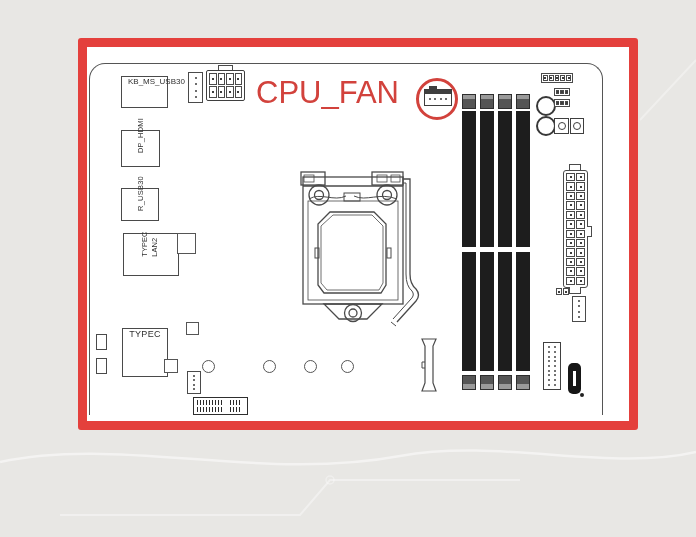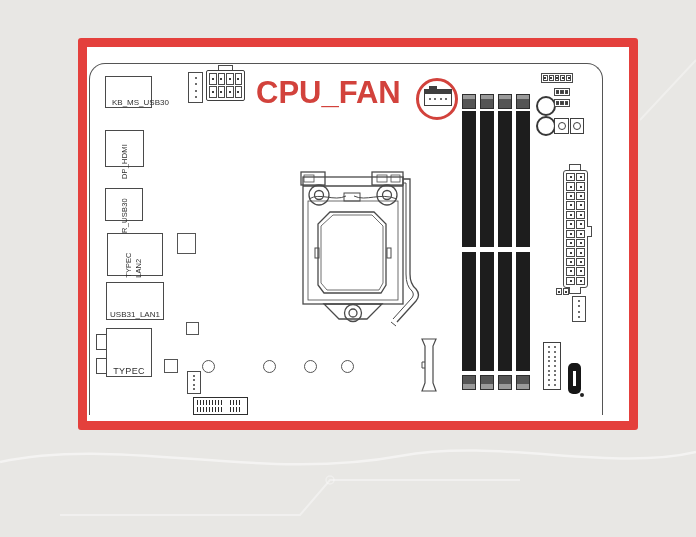--- a/index.html
+++ b/index.html
@@ -8,21 +8,21 @@
   }
   *{margin:0;padding:0;box-sizing:border-box;font-family:"Liberation Sans","DejaVu Sans",sans-serif;}
   html,body{width:696px;height:537px;overflow:hidden;}
   .stage{position:relative;width:696px;height:537px;background:var(--page-bg);}
   .abs{position:absolute;}
   
   .frame{left:78px;top:38px;width:560px;height:392px;border:9px solid var(--frame-red);background:var(--paper);border-radius:3px;}
   
   .board{left:89px;top:63px;width:514px;height:352px;border-top:1px solid #555;border-left:1px solid #555;border-right:1px solid #555;border-radius:16px 16px 0 0;}
   
-  .iobox{border:1px solid #4a4a4a;background:var(--paper);display:flex;align-items:flex-end;justify-content:center;color:#2f2f2f;}
+  .iobox{border:1px solid #4a4a4a;background:var(--paper);display:flex;align-items:flex-start;justify-content:center;color:#2f2f2f;margin-left:16px;}
   .io-kb{left:105px;top:76px;width:47px;height:32px;justify-content:flex-start;}
   .io-kb .hlabel{padding-left:6px;}
   .io-dp{left:105px;top:130px;width:39px;height:37px;}
   .io-rusb{left:105px;top:188px;width:38px;height:33px;}
   .io-typec{left:107px;top:233px;width:56px;height:43px;}
   .io-usb31{left:106px;top:282px;width:58px;height:38px;}
   .io-audio{left:106px;top:328px;width:46px;height:49px;}
   .hlabel{font-size:8px;white-space:nowrap;}
   .hlabel.big{font-size:9px;letter-spacing:.3px;}
   .vlabel{transform:rotate(-90deg);font-size:7.5px;white-space:nowrap;letter-spacing:.2px;}
@@ -37,21 +37,21 @@
   .dot{width:2px;height:2px;background:#3d3d3d;border-radius:50%;flex:none;}
   .c4top{left:188px;top:72px;width:15px;height:31px;}
   .c4right{left:572px;top:296px;width:14px;height:26px;}
   .c4bottom{left:187px;top:371px;width:14px;height:23px;}
   
   .epstab{left:218px;top:65px;width:15px;height:6px;border:1px solid #4a4a4a;border-bottom:none;background:var(--paper);}
   .eps8{left:206px;top:70px;width:39px;height:31px;border:1px solid #3f3f3f;border-radius:2px;background:var(--paper);display:grid;grid-template-columns:repeat(4,1fr);grid-template-rows:repeat(2,1fr);gap:1px;padding:2px;}
   .pc{border:1px solid #4a4a4a;position:relative;background:#fff;}
   .pc::after{content:"";position:absolute;inset:0;margin:auto;width:2px;height:2px;background:#3d3d3d;}
   
-  .cpufan{left:256px;top:77px;font-size:31px;font-weight:700;line-height:1;color:var(--callout-red);letter-spacing:0px;}
+  .cpufan{left:256px;top:77px;font-size:31px;font-weight:400;line-height:1;color:var(--callout-red);letter-spacing:0px;}
   .hcircle{left:416px;top:78px;width:42px;height:42px;border:3.5px solid var(--callout-red);border-radius:50%;background:var(--paper);}
   .fanconn{left:424px;top:89px;width:28px;height:17px;border:1px solid #3d3d3d;background:var(--paper);display:flex;flex-direction:column;}
   .fanconn .bar{height:5px;background:#3f3f3f;}
   .fantab{left:429px;top:86px;width:8px;height:3px;background:#3f3f3f;}
   
   .dimms{left:462px;top:94px;width:68px;height:296px;display:flex;justify-content:space-between;}
   .dimm{width:14px;display:flex;flex-direction:column;}
   .d-latch{height:15px;background:linear-gradient(#9a9a9a 0 30%,#555 30%);border:1px solid #2e2e2e;}
   .d-latch.bot{background:linear-gradient(#555 0 60%,#9a9a9a 60%);}
   .d-g2{height:2px;} .d-g4{height:4px;}
@@ -128,23 +128,20 @@
     <span class="vlabel">DP_HDMI</span>
   </div>
   <div class="abs iobox io-rusb">
     <span class="vlabel">R_USB30</span>
   </div>
   <div class="abs iobox io-typec">
     <div class="vlabel2">
       <div>TYPEC</div>
       <div>LAN2</div>
     </div>
-  </div>
-  <div class="abs iobox io-usb31">
-    <span class="hlabel">USB31_LAN1</span>
   </div>
   <div class="abs iobox io-audio">
     <span class="hlabel big">TYPEC</span>
   </div>
 
   <div class="abs conn c4top">
     <div class="dotcol">
         <span class="dot"></span>
         <span class="dot"></span>
         <span class="dot"></span>

